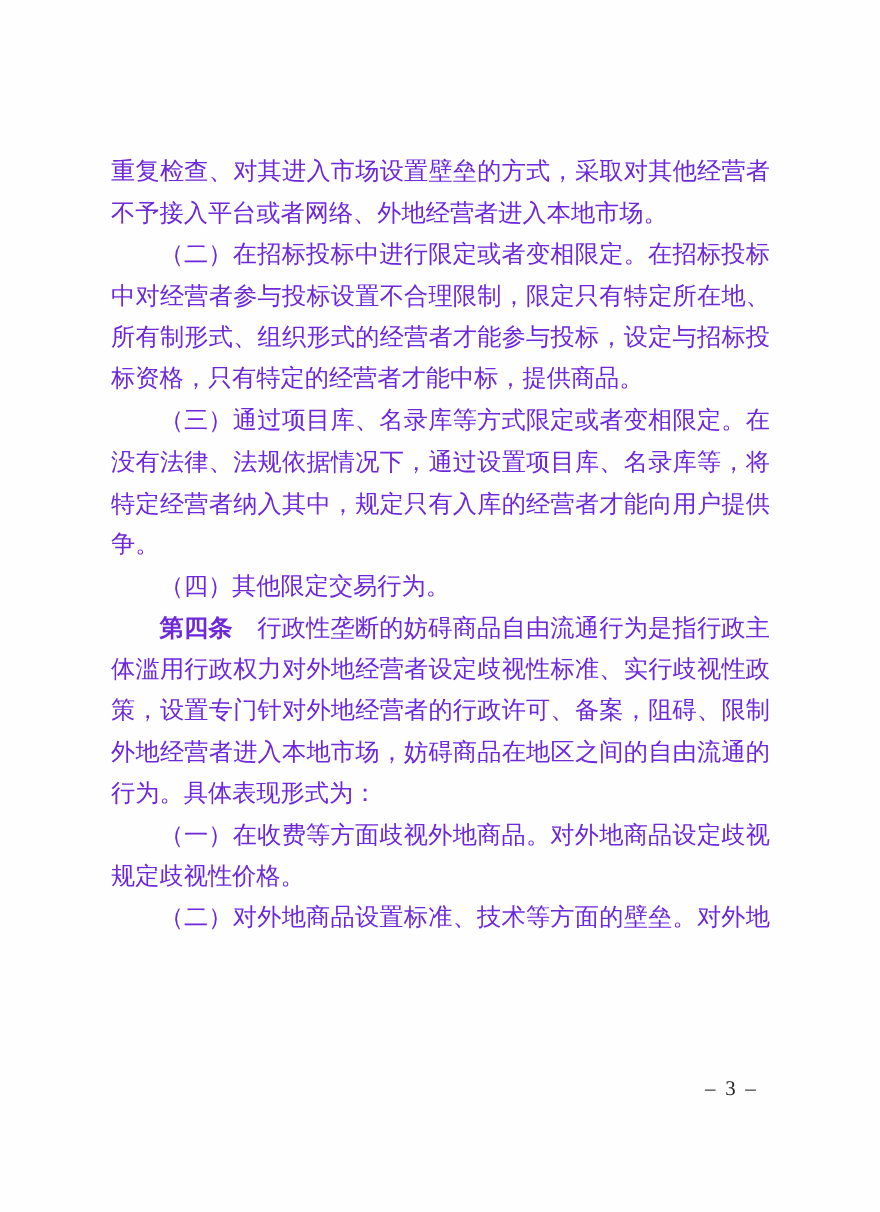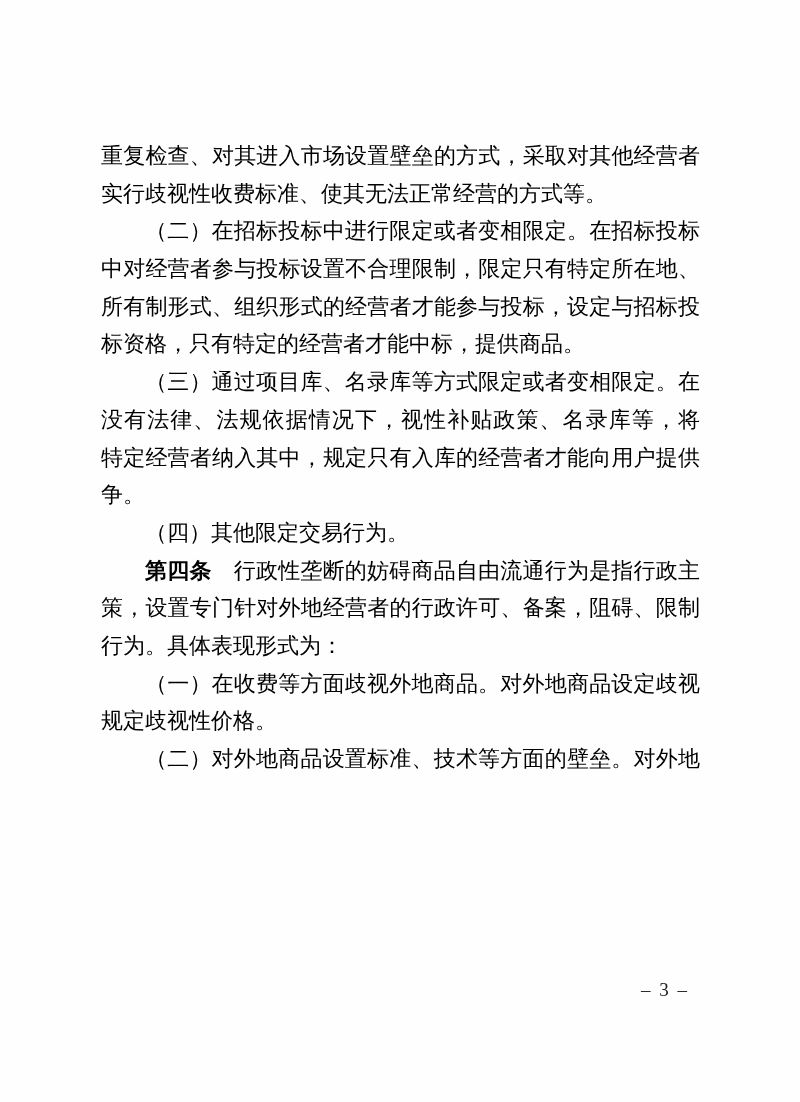--- a/index.html
+++ b/index.html
@@ -16,21 +16,21 @@
   .doc-body {
     position: absolute;
     left: 101px;
     top: 137px;
     width: 599px;
   }
   .line {
     font-size: 22px;
     line-height: 37.7px;
     height: 37.7px;
-    color: #000000;
+    color: #6d28d9;
     white-space: nowrap;
     letter-spacing: 0;
   }
   .line.j {
     white-space: normal;
     text-align: justify;
     text-align-last: justify;
     text-justify: inter-ideograph;
   }
   .line.end {
@@ -56,31 +56,33 @@
     color: #222222;
     font-family: "Liberation Serif", "DejaVu Serif", serif;
   }
 </style>
 </head>
 <body>
 
 <div class="page">
   <div class="doc-body">
     <div class="line j">重复检查、对其进入市场设置壁垒的方式，采取对其他经营者</div>
-    <div class="line end">实行歧视性收费标准、使其无法正常经营的方式等。</div>
+    <div class="line end">不予接入平台或者网络、外地经营者进入本地市场。</div>
     <div class="line j ind">（二）在招标投标中进行限定或者变相限定。在招标投标</div>
     <div class="line j">中对经营者参与投标设置不合理限制，限定只有特定所在地、</div>
     <div class="line j">所有制形式、组织形式的经营者才能参与投标，设定与招标投</div>
     <div class="line end">标资格，只有特定的经营者才能中标，提供商品。</div>
     <div class="line j ind">（三）通过项目库、名录库等方式限定或者变相限定。在</div>
-    <div class="line j">没有法律、法规依据情况下，视性补贴政策、名录库等，将</div>
+    <div class="line j">没有法律、法规依据情况下，通过设置项目库、名录库等，将</div>
     <div class="line j">特定经营者纳入其中，规定只有入库的经营者才能向用户提供</div>
     <div class="line end">争。</div>
     <div class="line end ind">（四）其他限定交易行为。</div>
     <div class="line j ind"><span class="bold">第四条</span><span>　行政性垄断的妨碍商品自由流通行为是指行政主</span></div>
+    <div class="line j">体滥用行政权力对外地经营者设定歧视性标准、实行歧视性政</div>
     <div class="line j">策，设置专门针对外地经营者的行政许可、备案，阻碍、限制</div>
+    <div class="line j">外地经营者进入本地市场，妨碍商品在地区之间的自由流通的</div>
     <div class="line end">行为。具体表现形式为：</div>
     <div class="line j ind">（一）在收费等方面歧视外地商品。对外地商品设定歧视</div>
     <div class="line end">规定歧视性价格。</div>
     <div class="line j ind">（二）对外地商品设置标准、技术等方面的壁垒。对外地</div>
   </div>
   <div class="page-number">– 3 –</div>
 </div>
 
 </body></html>

